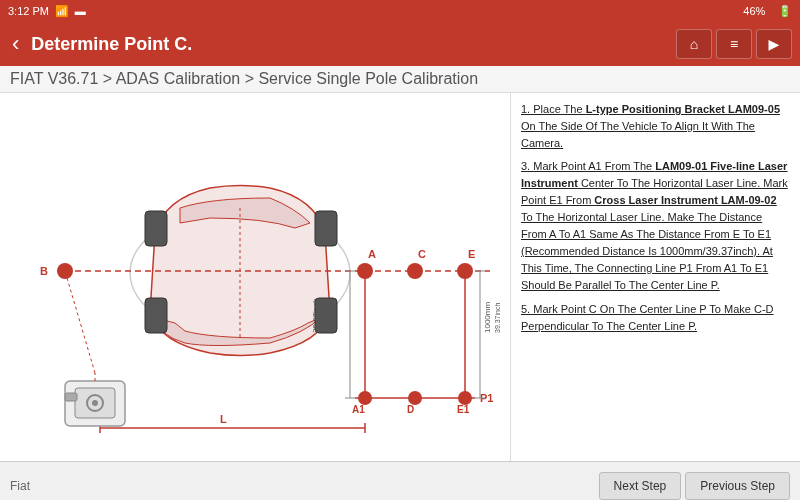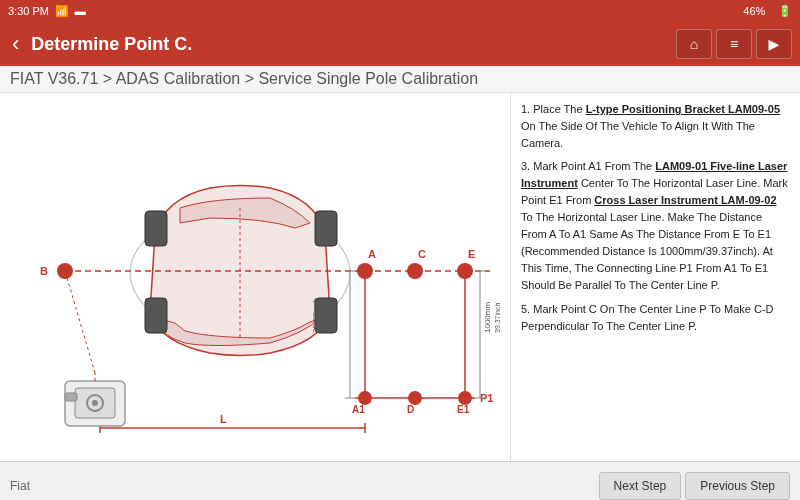--- a/index.html
+++ b/index.html
@@ -85,20 +85,21 @@
 
     
     .text-area {
       flex: 1;
       padding: 8px 10px;
       font-size: 11px;
       line-height: 1.55;
       color: #222;
       overflow-y: auto;
       border-left: 1px solid #ddd;
+      text-decoration: underline;
     }
     .text-area p { margin-bottom: 6px; }
     .underline-bold { text-decoration: underline; font-weight: bold; }
     .red-text { color: #c0392b; text-decoration: underline; font-weight: bold; }
 
     
     .footer {
       height: 48px;
       background: #f0f0f0;
       border-top: 1px solid #ccc;
@@ -129,21 +130,21 @@
     .diagram-svg {
       width: 490px;
       height: 340px;
     }
   </style>
 </head>
 <body>
 
 <div class="status-bar">
   <div class="status-left">
-    <span>3:30 PM</span>
+    <span>3:12 PM</span>
     <span>📶</span>
     <span>▬</span>
   </div>
   <div class="status-right">
     <span>46%</span>
     <span>🔋</span>
   </div>
 </div>
 
 <div class="header">

